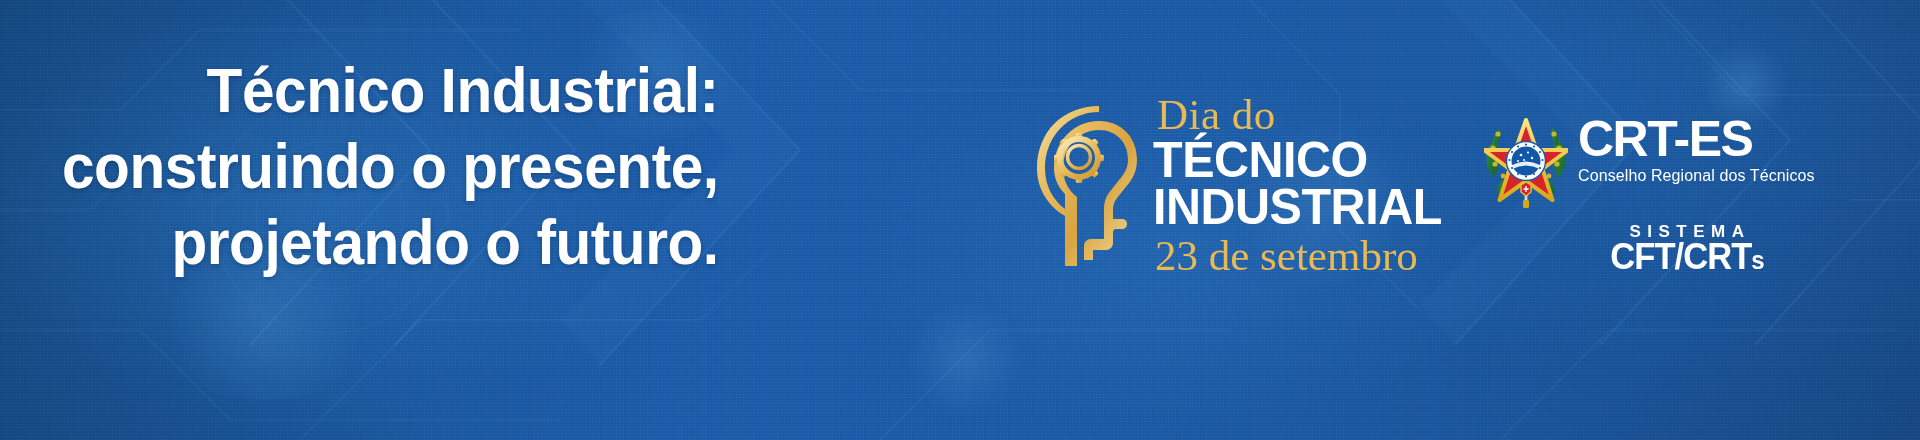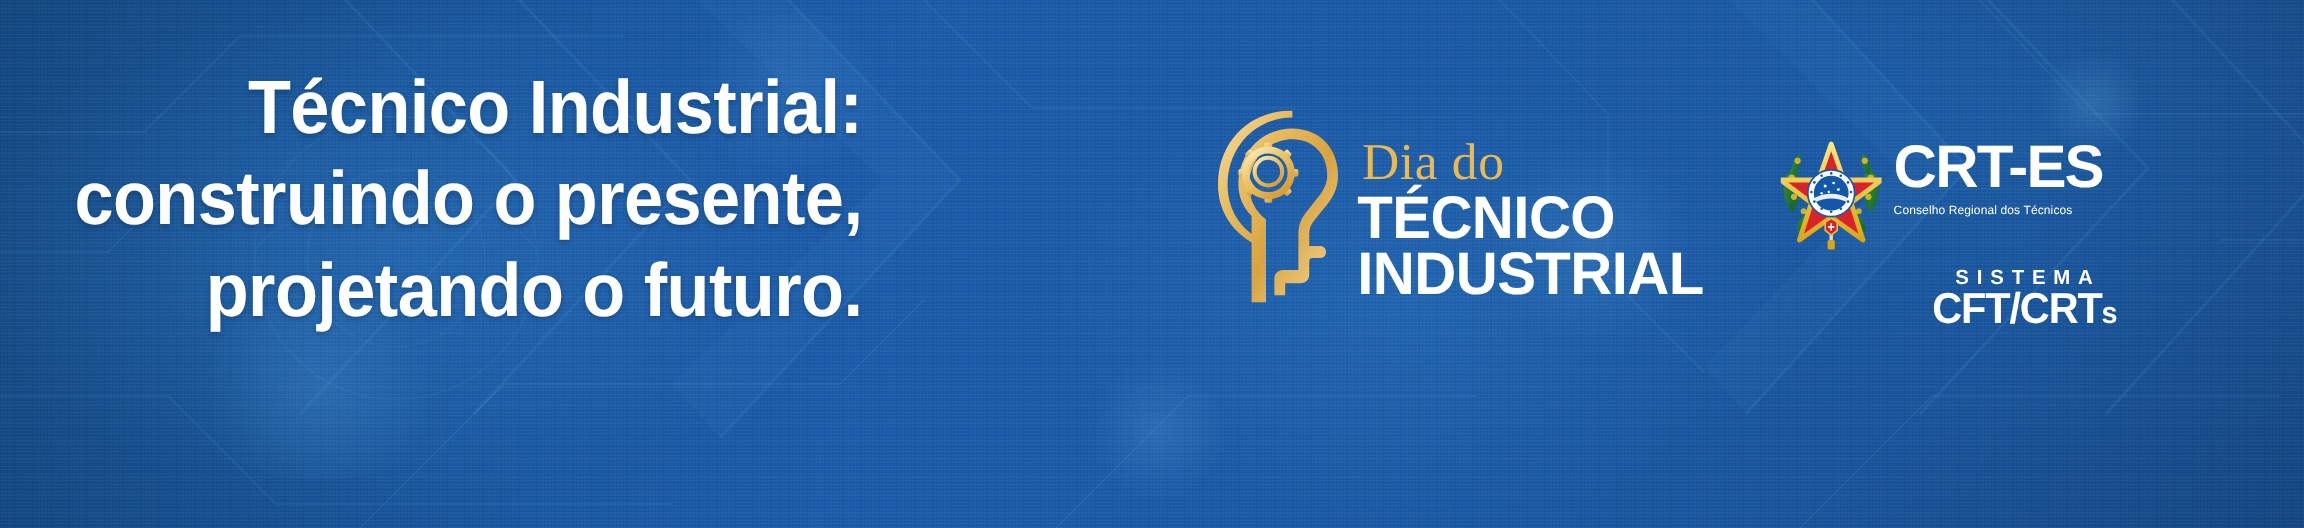--- a/index.html
+++ b/index.html
@@ -61,24 +61,24 @@
     letter-spacing: -0.5px;
     transform: scaleX(0.93);
     transform-origin: left center;
     white-space: nowrap;
     text-shadow: 0 2px 5px rgba(0,30,70,0.30);
   }
 
   
   .logo-dia {
     position: absolute;
-    left: 1015px; top: 92px;
+    left: 1037px; top: 92px;
     z-index: 6;
     display: flex;
-    align-items: flex-end;
+    align-items: center;
   }
   .head-mark { width: 112px; height: 160px; flex: 0 0 112px; margin-right: 4px; }
   .dia-text { display: flex; flex-direction: column; align-items: flex-start; margin-top: 2px; }
   .dia-do {
     font-family: "Liberation Serif", serif;
     font-size: 43px;
     line-height: 42px;
     color: #e8b954;
     letter-spacing: 0.5px;
     margin-left: 4px;
@@ -120,21 +120,21 @@
     font-weight: bold;
     color: #ffffff;
     font-size: 50px;
     line-height: 50px;
     letter-spacing: -1.5px;
     white-space: nowrap;
   }
   .crt-sub {
     font-family: "Liberation Sans", sans-serif;
     color: #ffffff;
-    font-size: 10px;
+    font-size: 16px;
     line-height: 17px;
     letter-spacing: 0.1px;
     margin-top: 3px;
     white-space: nowrap;
   }
   .sistema-block {
     margin-top: 16px;
     text-align: center;
     padding-left: 86px;
   }
@@ -292,20 +292,21 @@
           <path d="M -4.5 18 L 4.5 18"></path>
           <path d="M -3 23 L 3 23"></path>
         </g>
       </g>
     </svg>
 
     <div class="dia-text">
       <div class="dia-do">Dia do</div>
       <div class="tec-line">TÉCNICO</div>
       <div class="tec-line">INDUSTRIAL</div>
+      <div class="data-line">23 de setembro</div>
     </div>
   </div>
 
   <div class="logo-crt">
 
     <div class="crt-top">
 
       <svg class="arms" viewBox="0 0 84 96">
         <defs>
           <linearGradient id="leafG" x1="0" y1="0" x2="1" y2="1">

